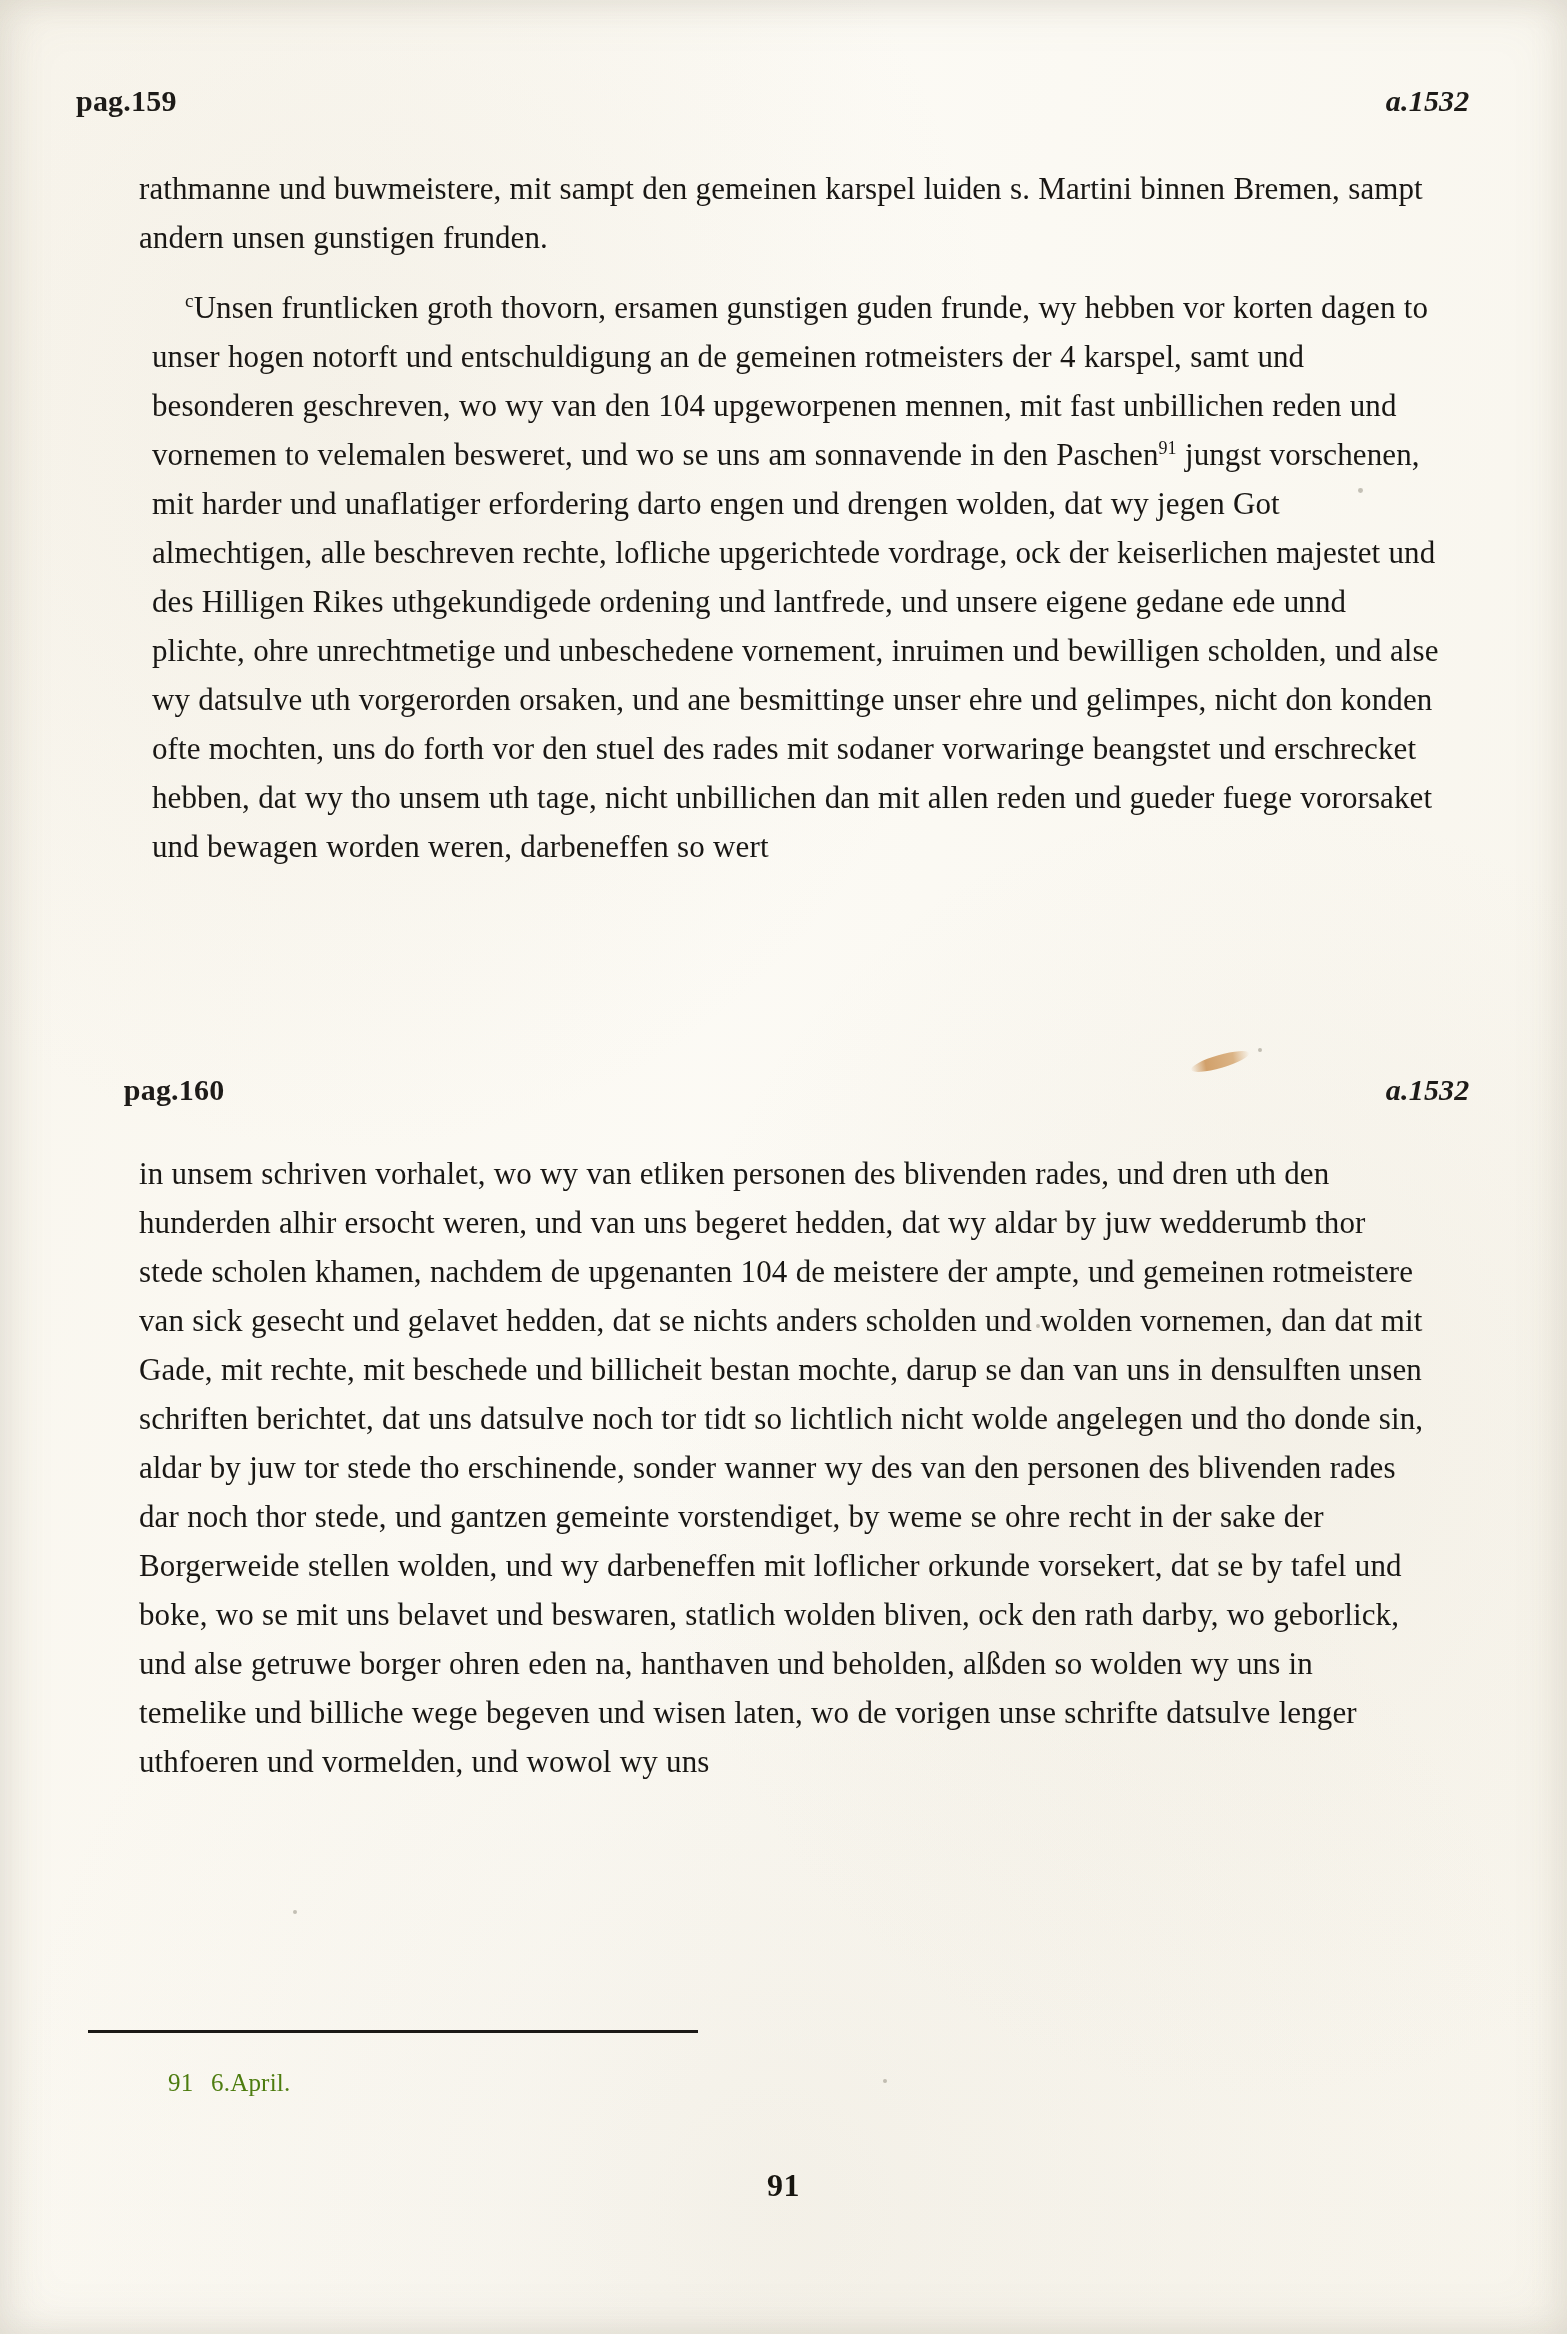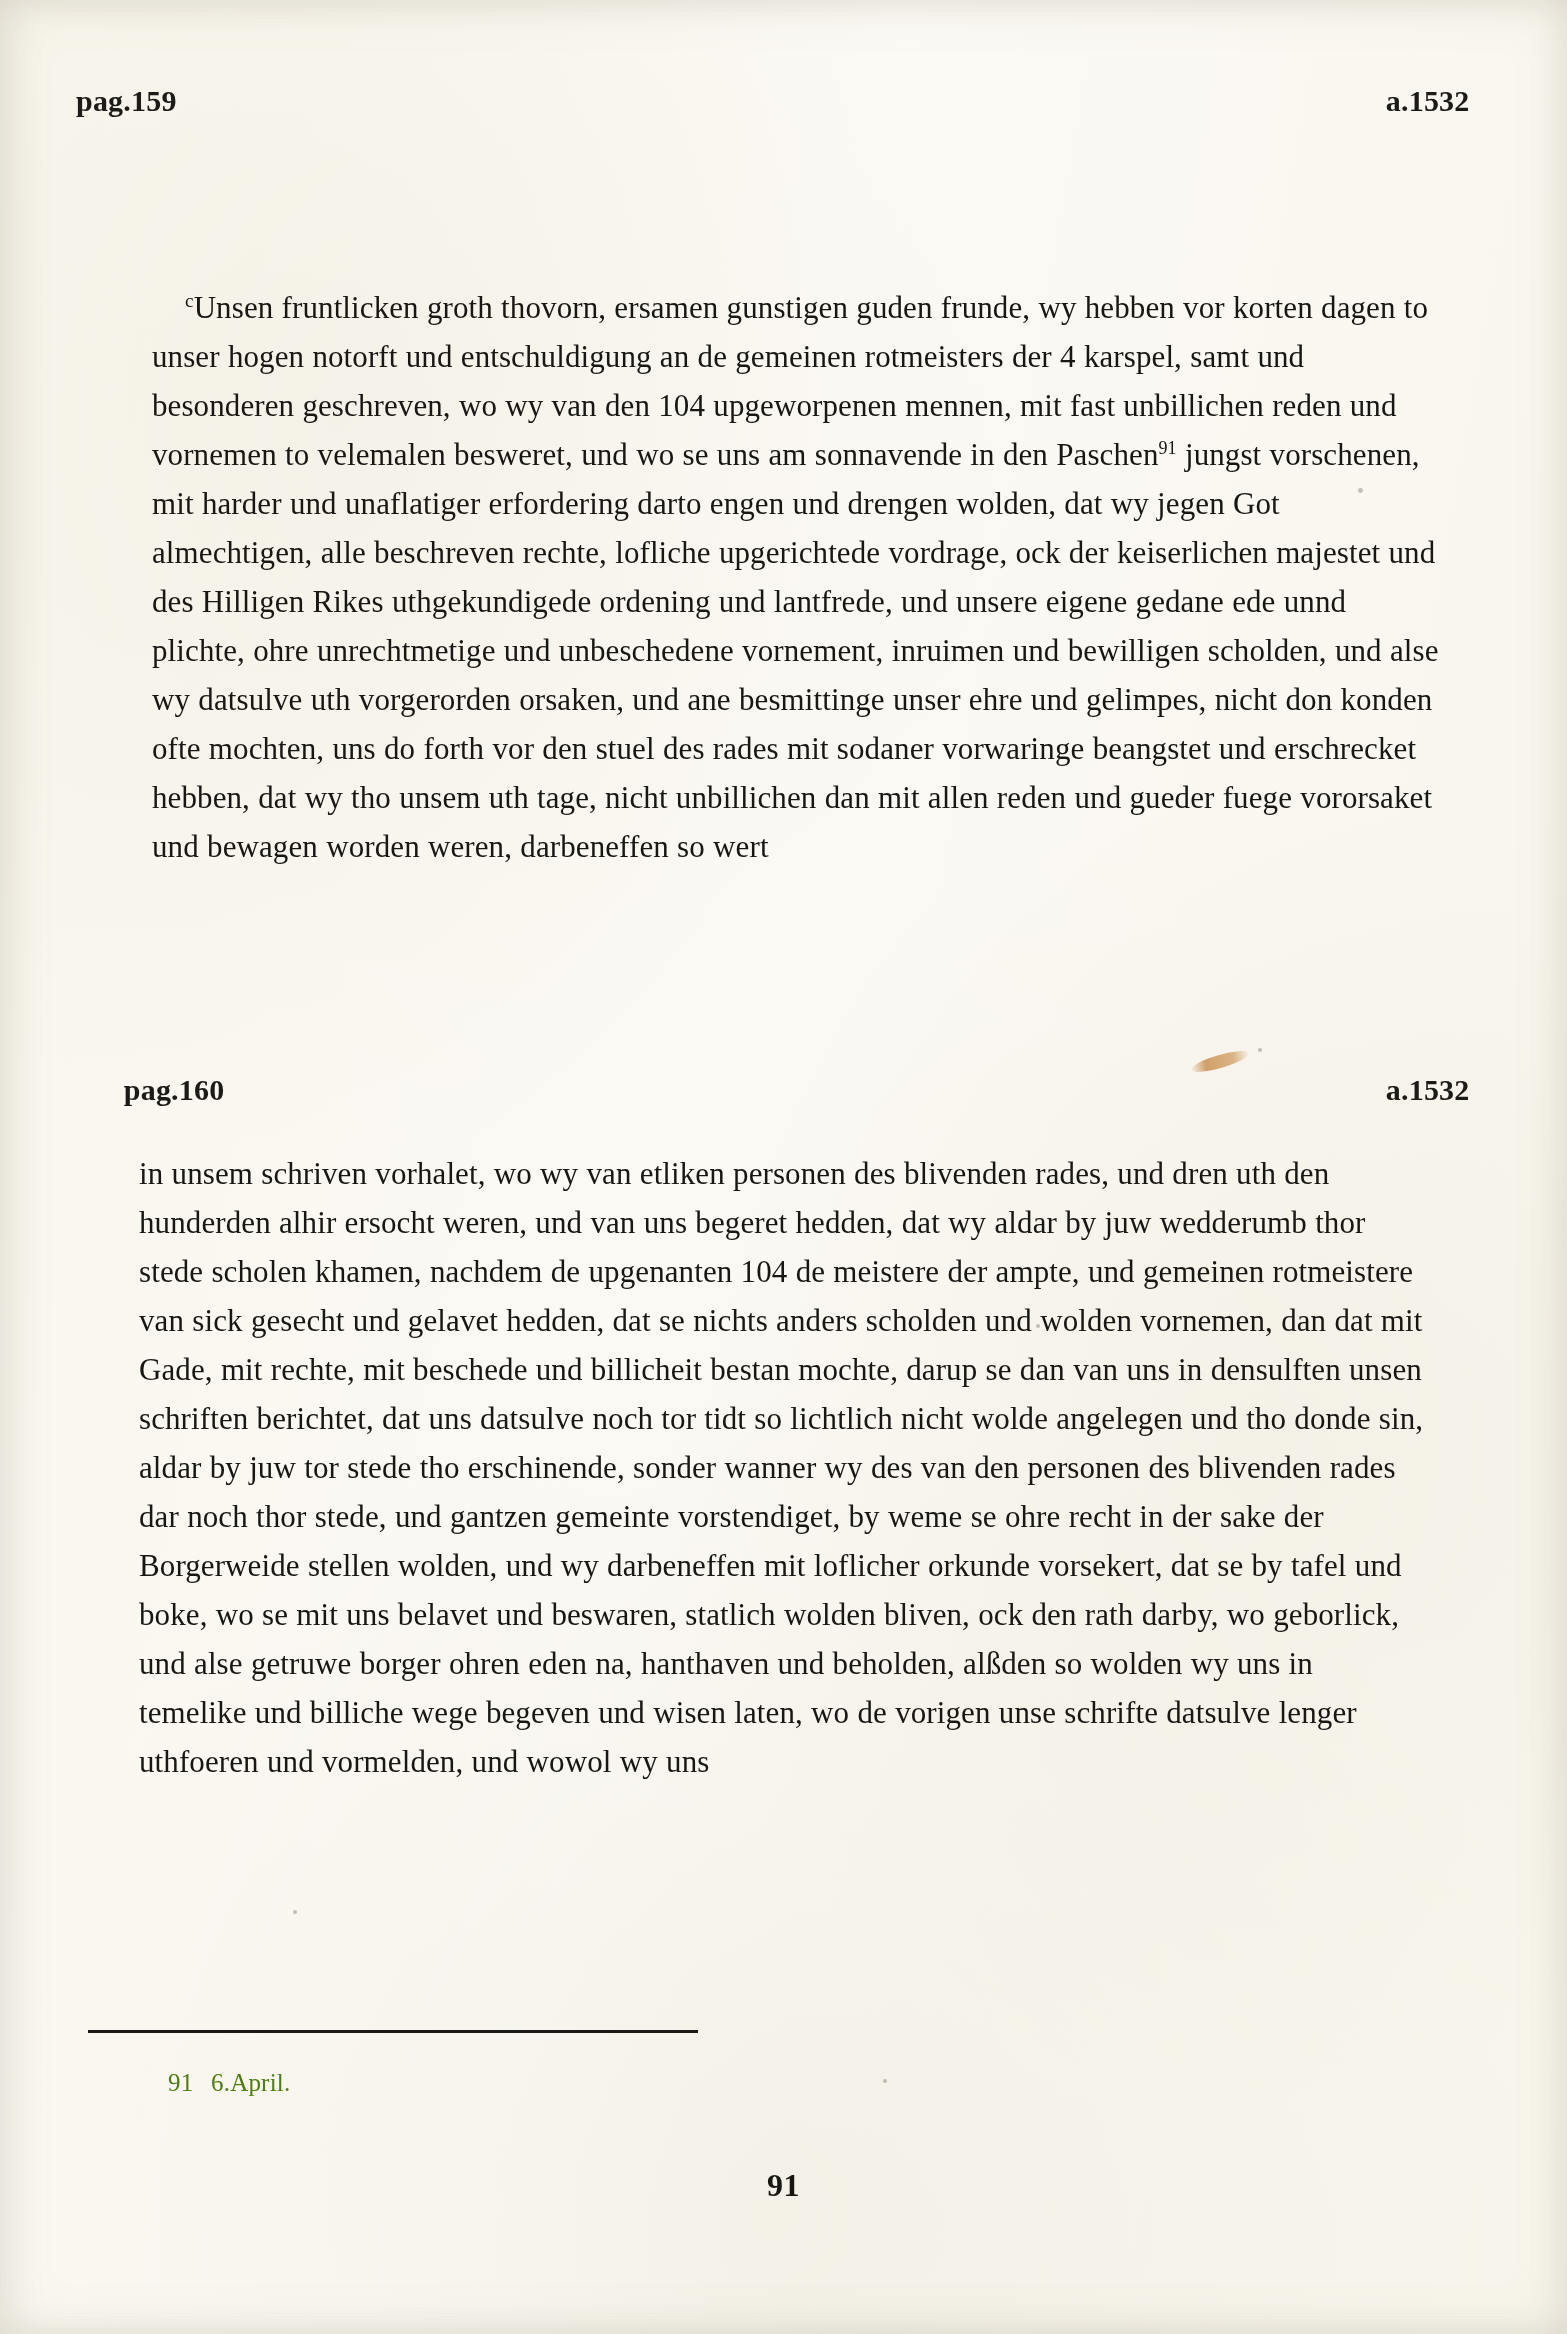--- a/index.html
+++ b/index.html
@@ -55,21 +55,21 @@
     right: 76px;
     display: flex;
     justify-content: space-between;
     align-items: baseline;
     font-weight: bold;
     font-size: 30px;
     color: #1d1b18;
     letter-spacing: 0.2px;
   }
   .running-head .folio-left { padding-left: 0px; }
-  .running-head .folio-right { padding-right: 21.5px; }
+  .running-head .folio-right { padding-right: 21.5px; font-style: italic; }
 
   .head-1 { top: 84px; }
   .head-2 { top: 1073px; }
   .head-2 .folio-left { padding-left: 7.8px; margin-left: 40px; }
 
   .textblock {
     position: absolute;
     left: 139px;
     width: 1287px;
     font-size: 31px;
@@ -156,20 +156,23 @@
 
   <div class="paper-texture"></div>
 
   <div class="content">
 
     <div class="running-head head-1">
       <span class="folio-left">pag.159</span>
       <span class="folio-right">a.1532</span>
     </div>
 
+    <div class="textblock block-a">
+      <p>rathmanne und buwmeistere, mit sampt den gemeinen karspel luiden s. Martini binnen Bremen, sampt andern unsen gunstigen frunden.</p>
+    </div>
 
     <div class="textblock block-b">
       <p class="indent"><sup class="marker-c">c</sup><span>Unsen fruntlicken groth thovorn, ersamen gunstigen guden frunde, wy hebben vor korten dagen to unser hogen notorft und entschuldigung an de gemeinen rotmeisters der 4 karspel, samt und besonderen geschreven, wo wy van den 104 upgeworpenen mennen, mit fast unbillichen reden und vornemen to velemalen besweret, und wo se uns am sonnavende in den Paschen</span><sup>91</sup><span> jungst vorschenen, mit harder und unaflatiger erfordering darto engen und drengen wolden, dat wy jegen Got almechtigen, alle beschreven rechte, lofliche upgerichtede vordrage, ock der keiserlichen majestet und des Hilligen Rikes uthgekundigede ordening und lantfrede, und unsere eigene gedane ede unnd plichte, ohre unrechtmetige und unbeschedene vornement, inruimen und bewilligen scholden, und alse wy datsulve uth vorgerorden orsaken, und ane besmittinge unser ehre und gelimpes, nicht don konden ofte mochten, uns do forth vor den stuel des rades mit sodaner vorwaringe beangstet und erschrecket hebben, dat wy tho unsem uth tage, nicht unbillichen dan mit allen reden und gueder fuege vororsaket und bewagen worden weren, darbeneffen so wert</span></p>
     </div>
 
     <div class="running-head head-2">
       <span class="folio-left">pag.160</span>
       <span class="folio-right">a.1532</span>
     </div>
 

